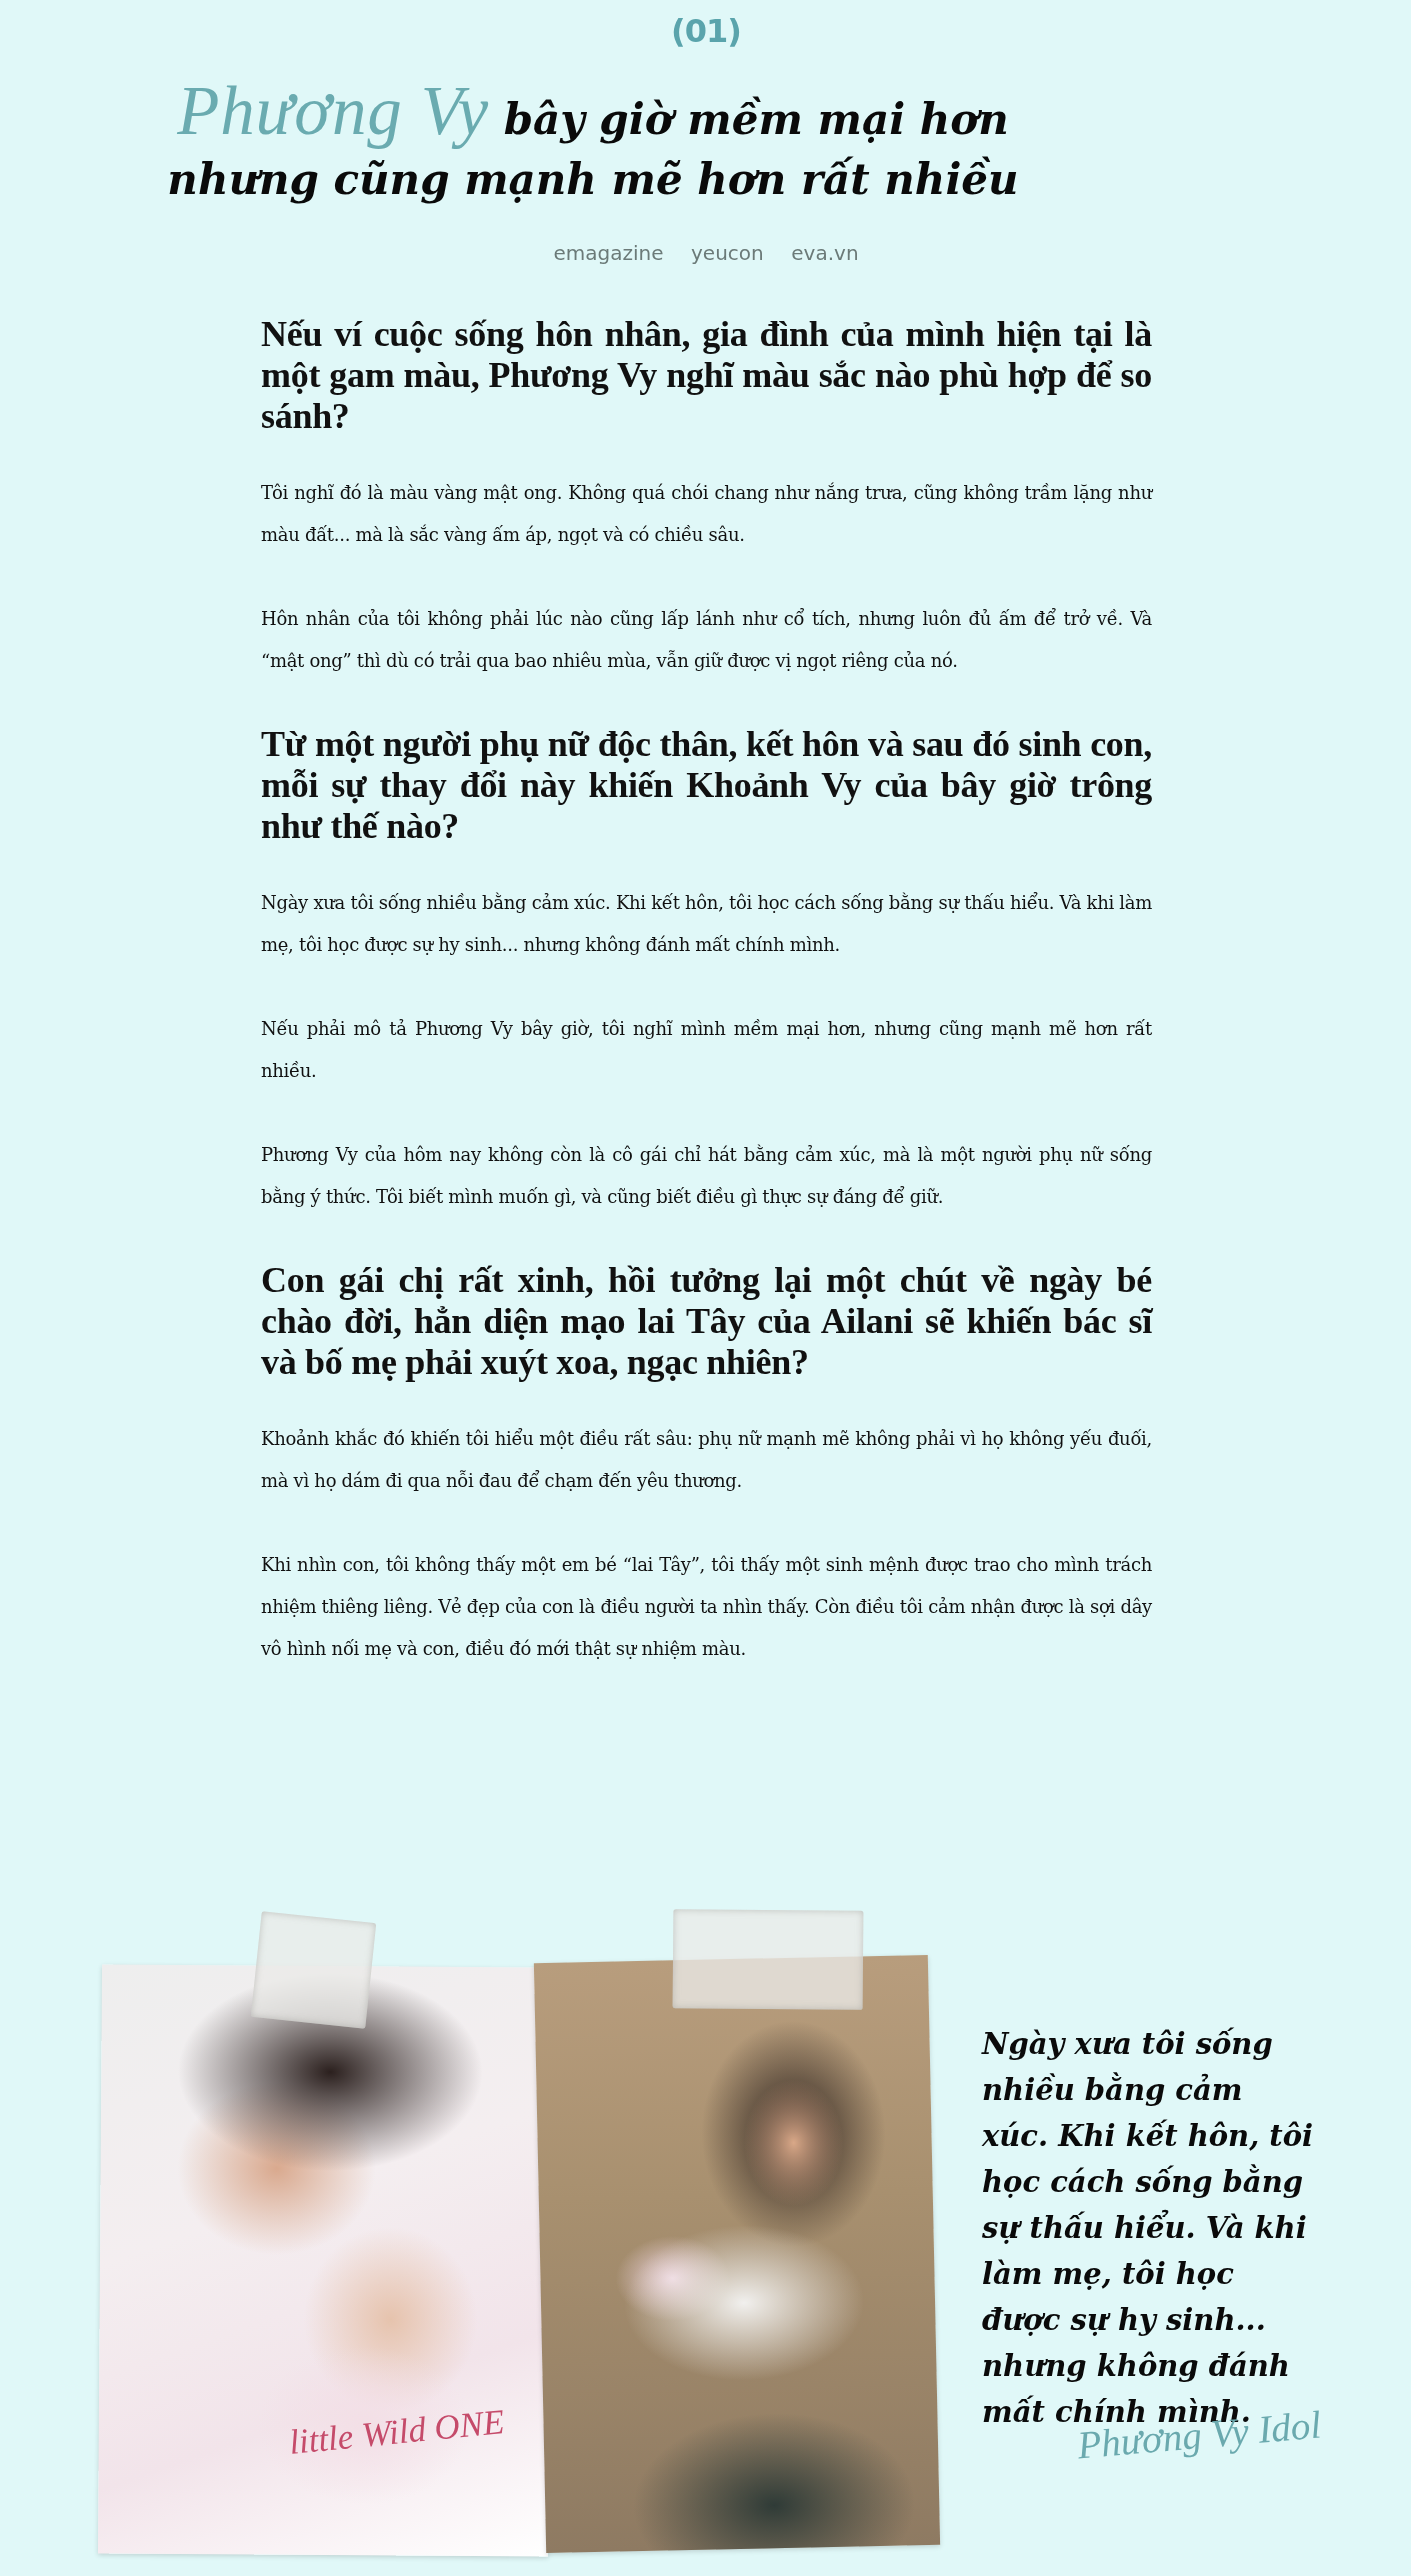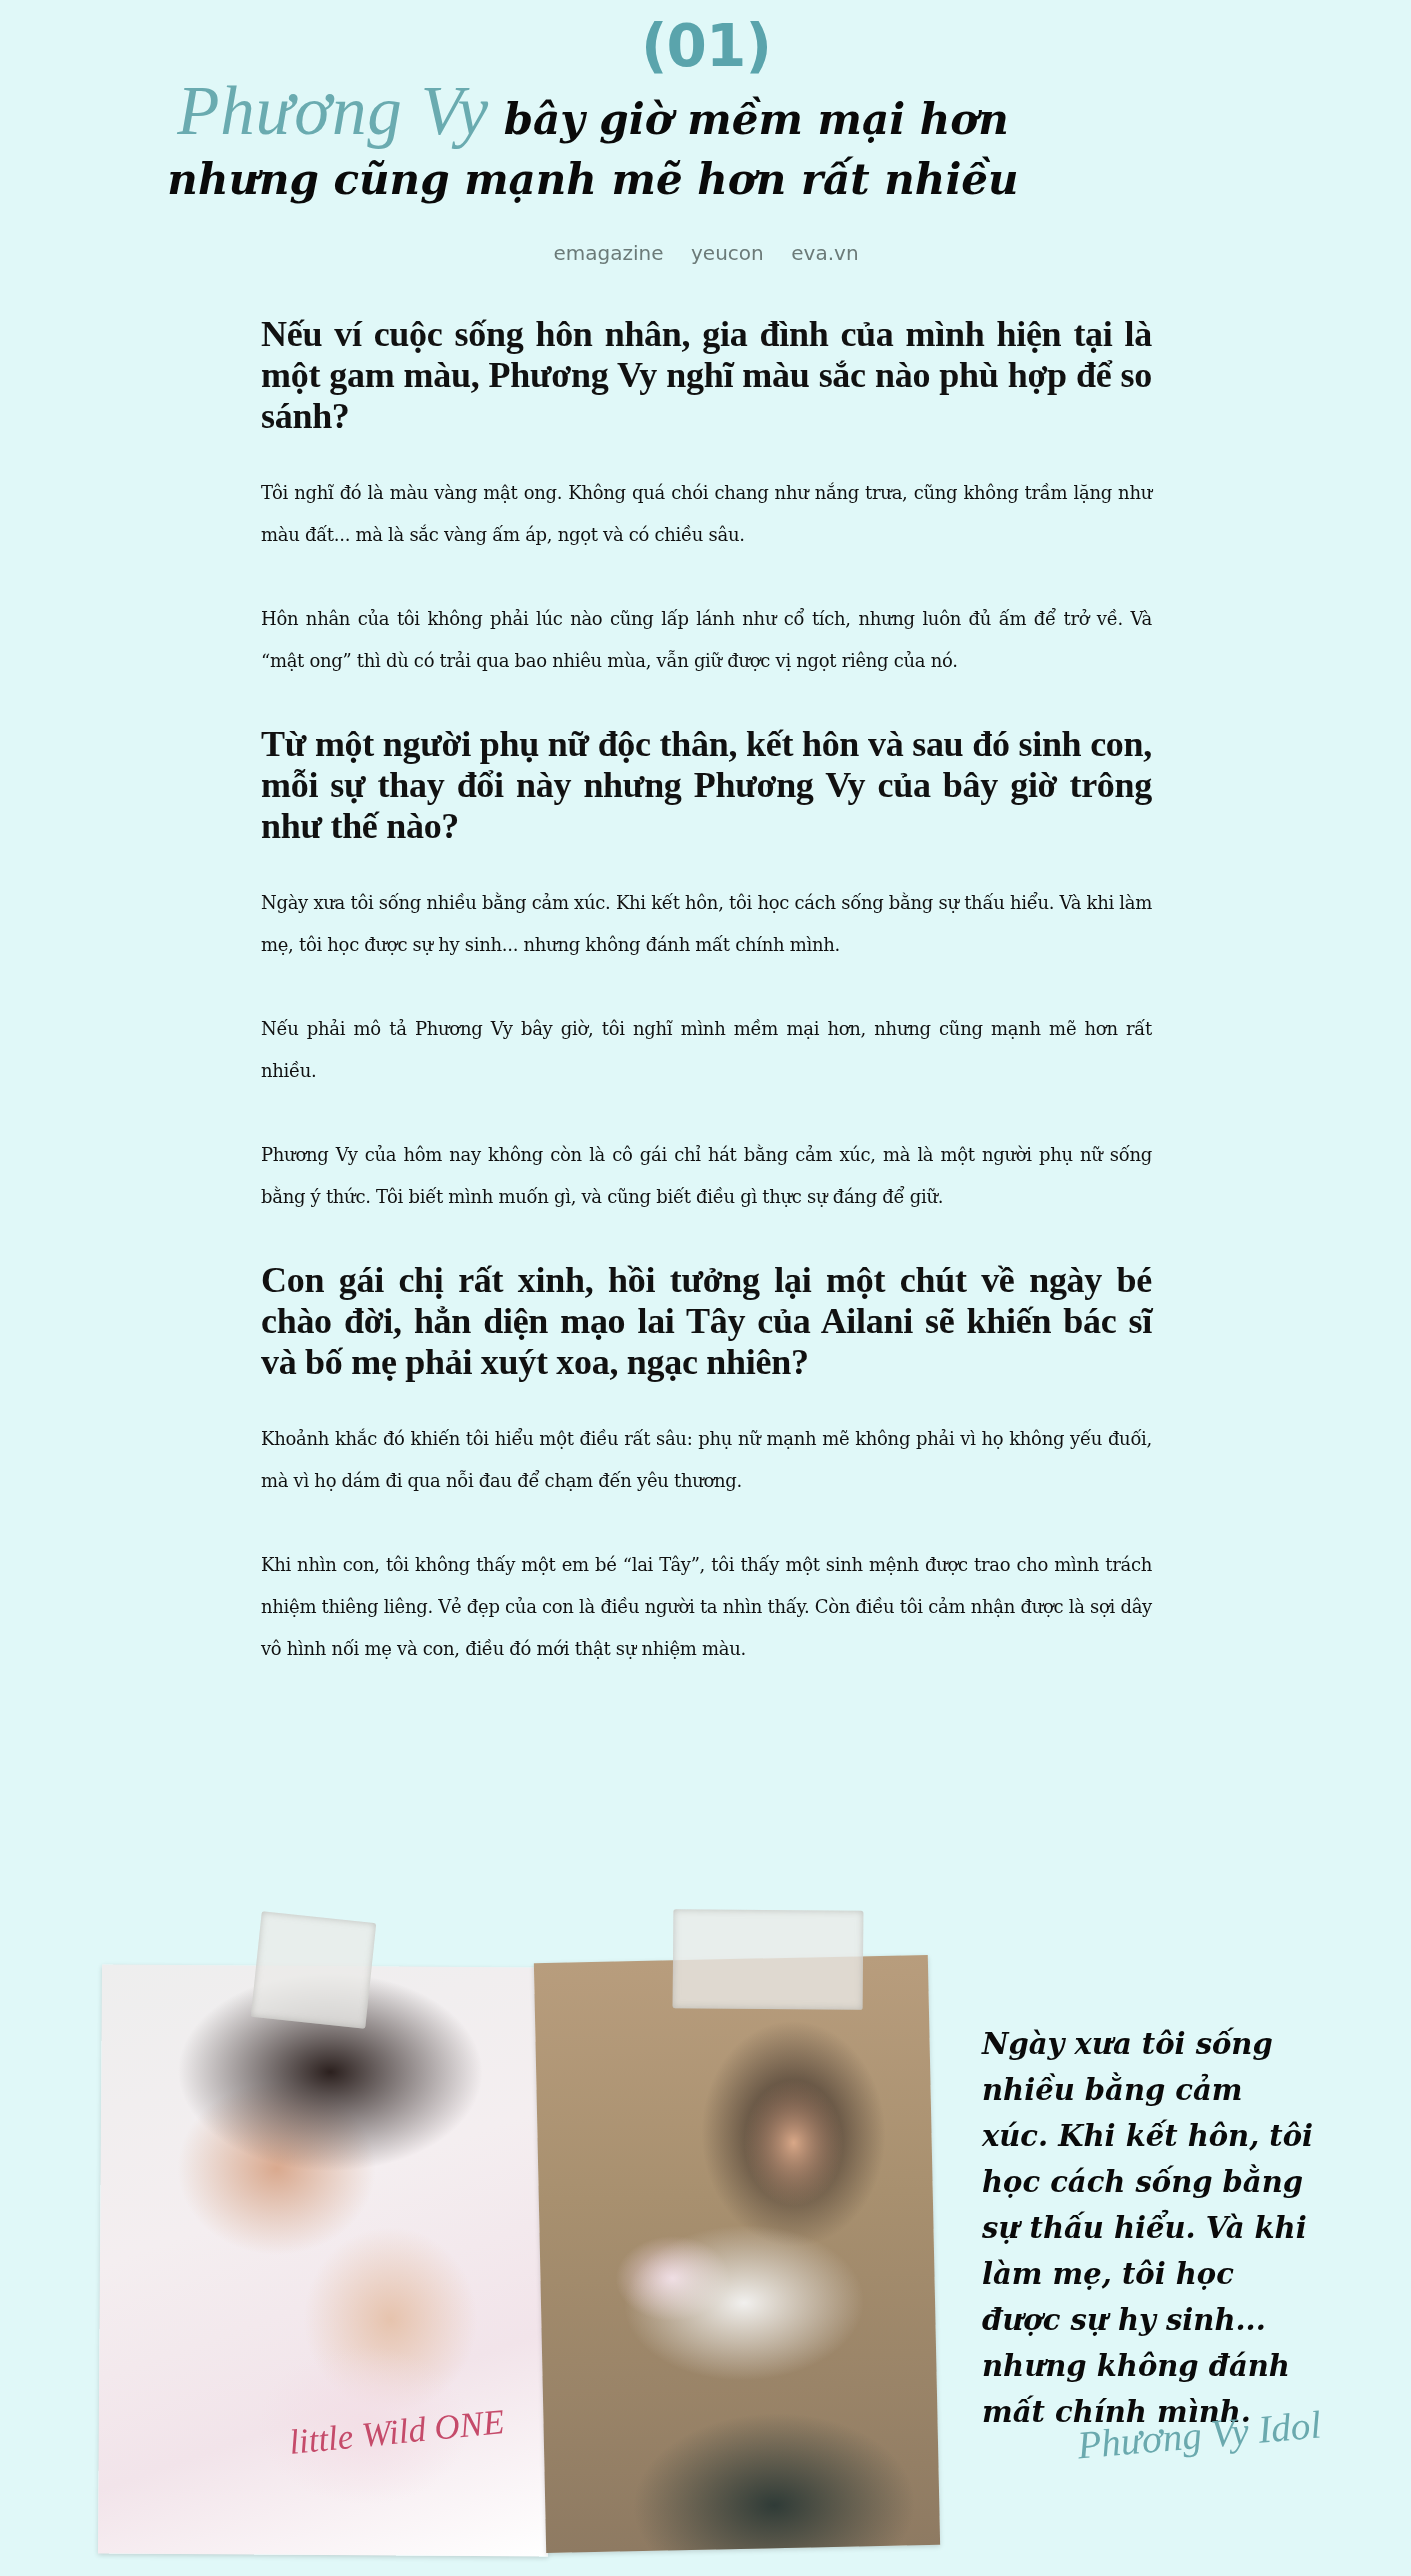--- a/index.html
+++ b/index.html
@@ -6,21 +6,21 @@
   body {
     width: 1412px; height: 2576px; overflow: hidden;
     background: #e0f8f8;
     position: relative;
     font-family: "DejaVu Serif", serif;
     color: #111;
   }
   .num {
     position: absolute; top: 12.4px; left: 0; width: 1412px; text-align: center;
     font-family: "DejaVu Sans", sans-serif; font-weight: bold;
-    font-size: 58px; color: #5aa4ac; letter-spacing: -0.9px;
+    font-size: 32px; color: #5aa4ac; letter-spacing: -0.9px;
   }
   .title {
     position: absolute; top: 81px; left: 0; width: 1186px; text-align: center;
     font-family: "DejaVu Serif", serif; font-style: italic; font-weight: bold;
     font-size: 42px; line-height: 60px; color: #0a0a0a;
   }
   .title .script {
     font-family: "Liberation Serif", serif; font-style: italic; font-weight: normal;
     color: #6aabb0; font-size: 69px; letter-spacing: 0.9px;
   }
@@ -107,21 +107,21 @@
 <div class="meta">
   <span>emagazine</span>
   <span>yeucon</span>
   <span>eva.vn</span>
 </div>
 
 <div class="article">
   <p class="q">Nếu ví cuộc sống hôn nhân, gia đình của mình hiện tại là một gam màu, Phương Vy nghĩ màu sắc nào phù hợp để so sánh?</p>
   <p>Tôi nghĩ đó là màu vàng mật ong. Không quá chói chang như nắng trưa, cũng không trầm lặng như màu đất... mà là sắc vàng ấm áp, ngọt và có chiều sâu.</p>
   <p>Hôn nhân của tôi không phải lúc nào cũng lấp lánh như cổ tích, nhưng luôn đủ ấm để trở về. Và “mật ong” thì dù có trải qua bao nhiêu mùa, vẫn giữ được vị ngọt riêng của nó.</p>
-  <p class="q">Từ một người phụ nữ độc thân, kết hôn và sau đó sinh con, mỗi sự thay đổi này nhưng Phương Vy của bây giờ trông như thế nào?</p>
+  <p class="q">Từ một người phụ nữ độc thân, kết hôn và sau đó sinh con, mỗi sự thay đổi này khiến Khoảnh Vy của bây giờ trông như thế nào?</p>
   <p>Ngày xưa tôi sống nhiều bằng cảm xúc. Khi kết hôn, tôi học cách sống bằng sự thấu hiểu. Và khi làm mẹ, tôi học được sự hy sinh... nhưng không đánh mất chính mình.</p>
   <p>Nếu phải mô tả Phương Vy bây giờ, tôi nghĩ mình mềm mại hơn, nhưng cũng mạnh mẽ hơn rất nhiều.</p>
   <p>Phương Vy của hôm nay không còn là cô gái chỉ hát bằng cảm xúc, mà là một người phụ nữ sống bằng ý thức. Tôi biết mình muốn gì, và cũng biết điều gì thực sự đáng để giữ.</p>
   <p class="q">Con gái chị rất xinh, hồi tưởng lại một chút về ngày bé chào đời, hẳn diện mạo lai Tây của Ailani sẽ khiến bác sĩ và bố mẹ phải xuýt xoa, ngạc nhiên?</p>
   <p>Khoảnh khắc đó khiến tôi hiểu một điều rất sâu: phụ nữ mạnh mẽ không phải vì họ không yếu đuối, mà vì họ dám đi qua nỗi đau để chạm đến yêu thương.</p>
   <p>Khi nhìn con, tôi không thấy một em bé “lai Tây”, tôi thấy một sinh mệnh được trao cho mình trách nhiệm thiêng liêng. Vẻ đẹp của con là điều người ta nhìn thấy. Còn điều tôi cảm nhận được là sợi dây vô hình nối mẹ và con, điều đó mới thật sự nhiệm màu.</p>
 </div>
 
 <div class="photo photo-left" title="Mother smiling at newborn baby lying down">
   <div class="caption-mark" style="left:190px; top:446px;">little Wild ONE</div>

